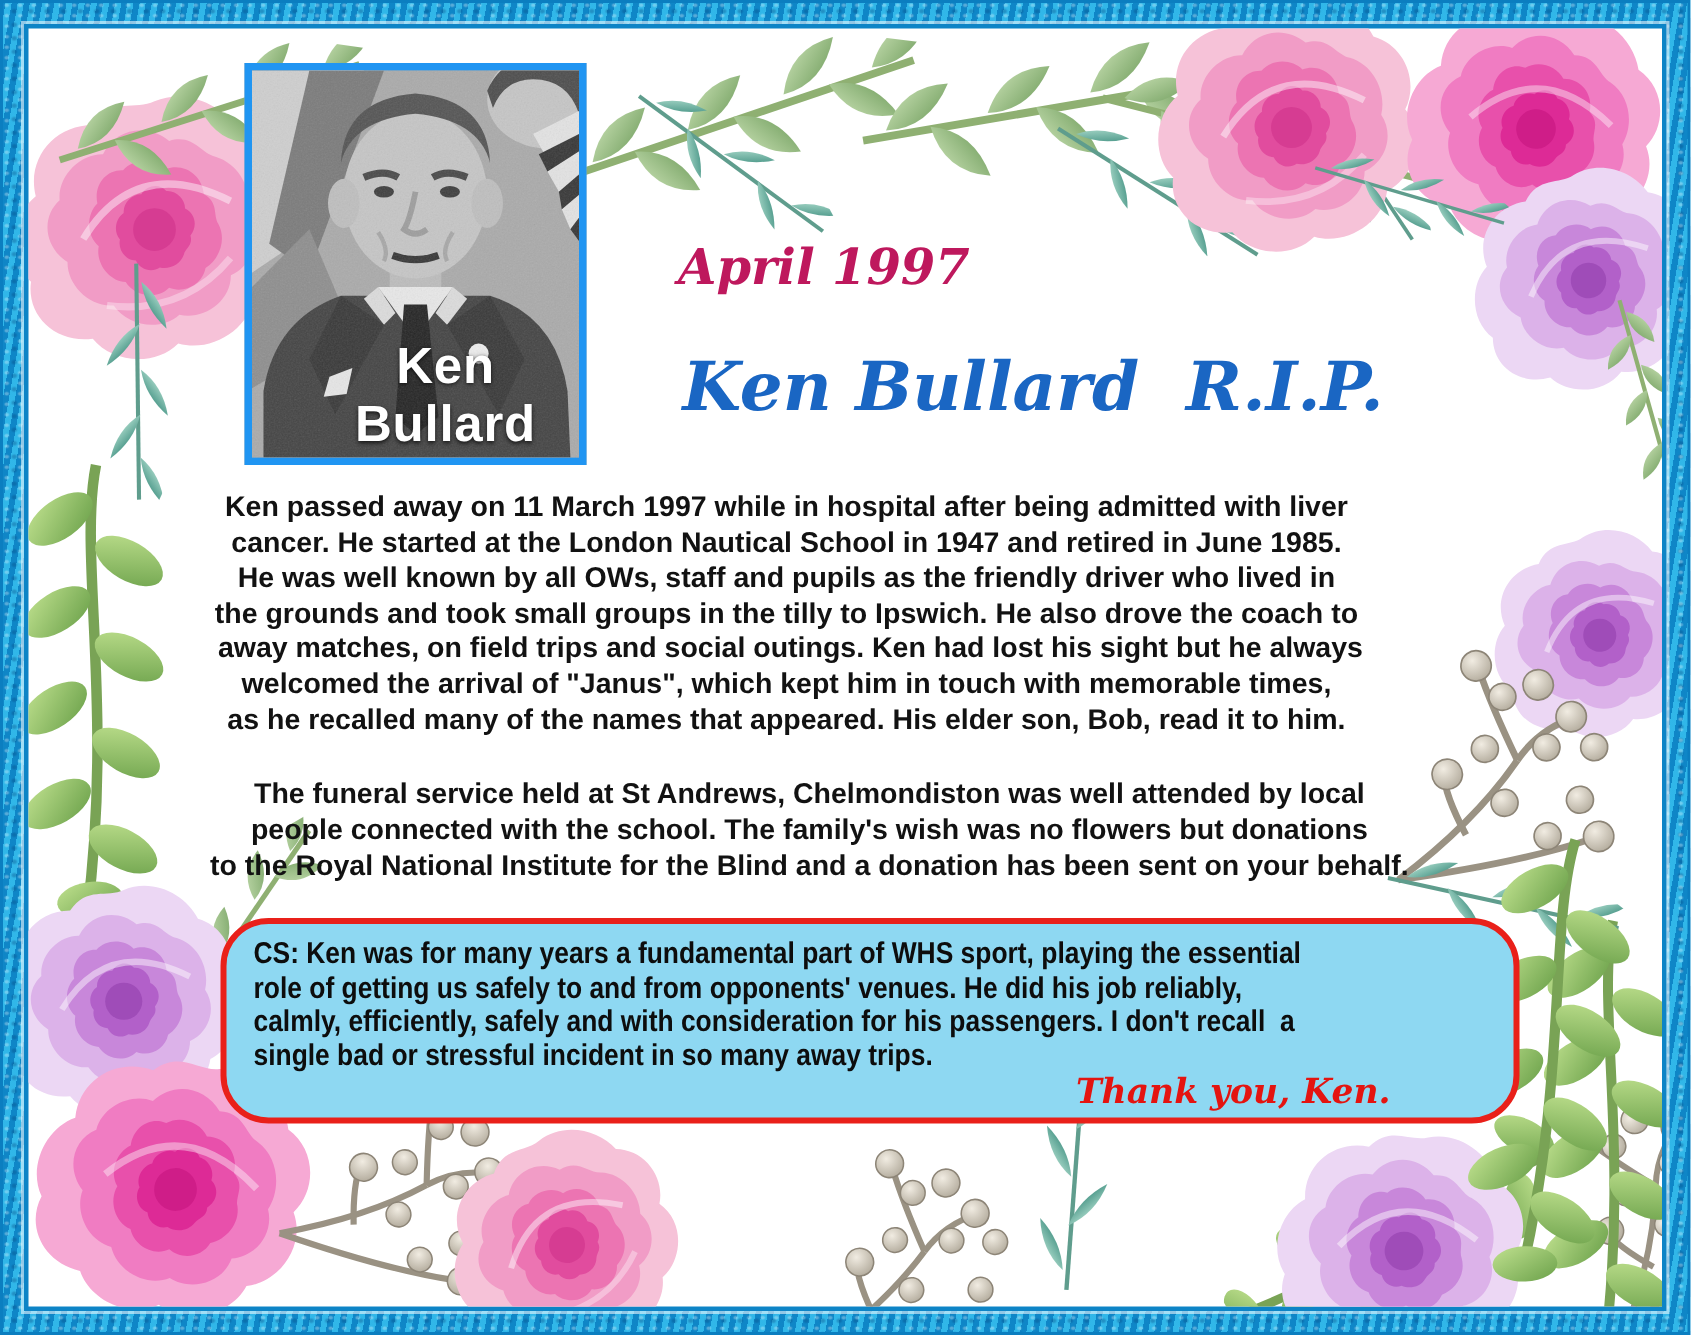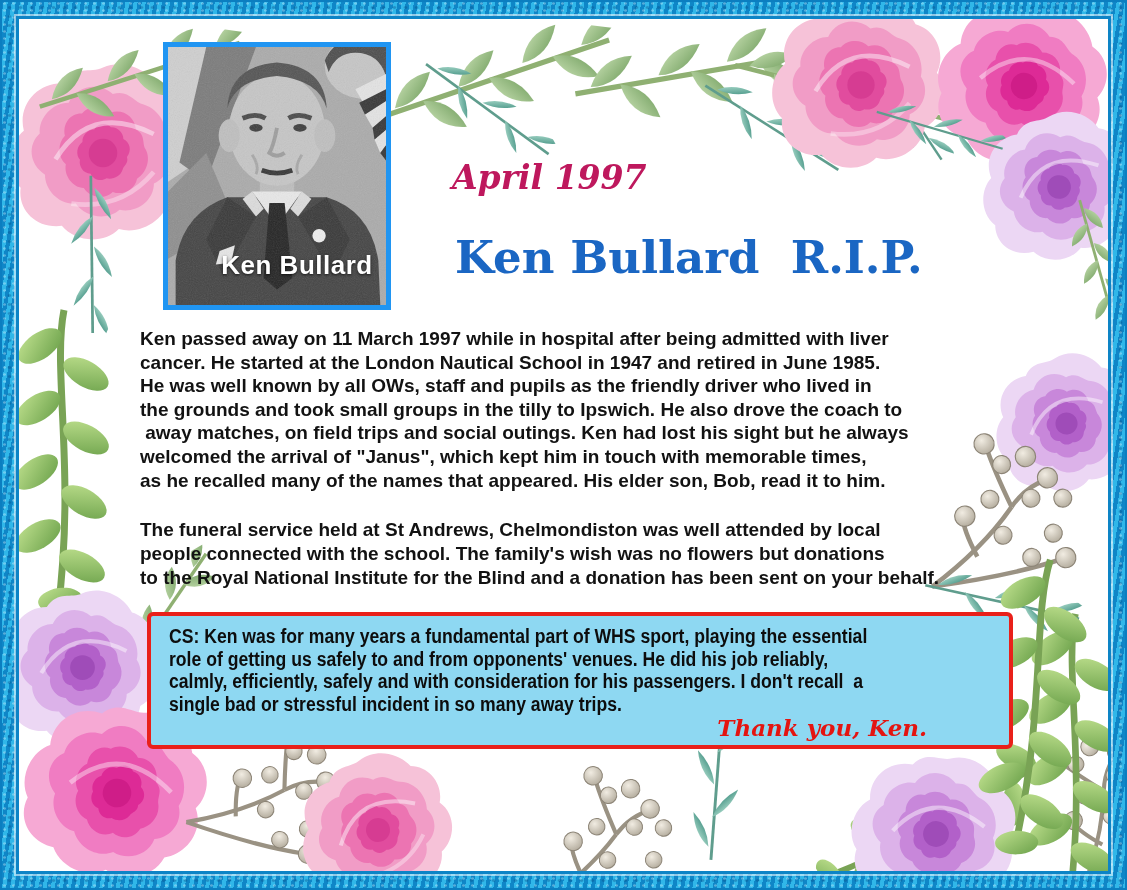--- a/index.html
+++ b/index.html
@@ -20,49 +20,50 @@
   }
   .dec{position:absolute; pointer-events:none;}
   .content{position:absolute; inset:0; z-index:5;}
 
   .photo{
     position:absolute; left:144px; top:23px; width:218px; height:258px;
     border:5px solid #2095f2; background:#ababab; z-index:6;
   }
   .photo svg{position:absolute; inset:0; width:100%; height:100%;}
   .photo-caption{
-    position:absolute; left:0; right:0; bottom:24px; text-align:center;
-    color:#fff; font-weight:bold; font-size:26px; letter-spacing:.5px;
+    position:absolute; left:0; right:0; bottom:2px; text-align:center;
+    color:#fff; font-weight:bold; font-size:34px; letter-spacing:.5px;
     text-shadow:0 1px 3px rgba(0,0,0,.75);
     font-family:"Liberation Sans", sans-serif;
     margin-left:40px;
   }
 
   .date{
     position:absolute; left:433px; top:139px;
     font-family:"DejaVu Serif", serif; font-style:italic; font-weight:bold;
     font-size:33px; color:#be185d; z-index:6;
   }
   .title{
     position:absolute; left:436px; top:212px;
-    font-family:"DejaVu Serif", serif; font-weight:bold;
+    font-family:"DejaVu Serif", serif; font-style:italic; font-weight:bold;
     font-size:45px; color:#1a66c3; z-index:6; white-space:pre;
   }
   .p{
     position:absolute; left:121px; color:#121212; font-weight:bold;
     font-size:19px; line-height:23.6px; white-space:pre; z-index:6;
     font-family:"Liberation Sans", sans-serif;
+    text-align:center;
   }
   .p1{top:308px;}
   .p2{top:499px; line-height:24px;}
 
   .tribute{
     position:absolute; left:128px; top:593px; width:866px; height:137px;
     box-sizing:border-box; background:#8ed8f2; border:4px solid #e9201a;
-    border-radius:6px; z-index:6;
+    border-radius:32px; z-index:6;
   }
   .ttext{
     position:absolute; left:18px; top:9px; color:#0d0d0d; font-weight:bold;
     font-size:20px; line-height:22.5px; white-space:pre;
     transform:scaleX(.88); transform-origin:left top;
     font-family:"Liberation Sans", sans-serif;
   }
   .signoff{
     position:absolute; right:82px; bottom:4px;
     font-family:"DejaVu Serif", serif; font-style:italic; font-weight:bold;

